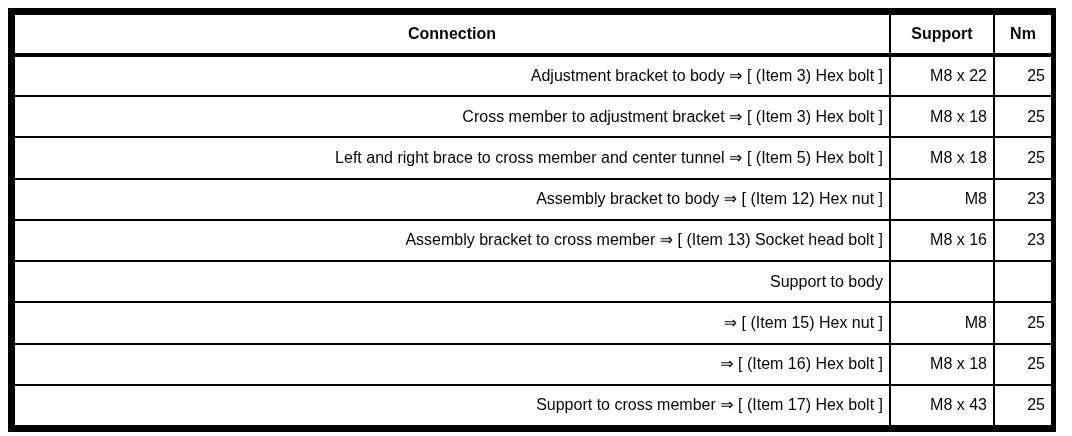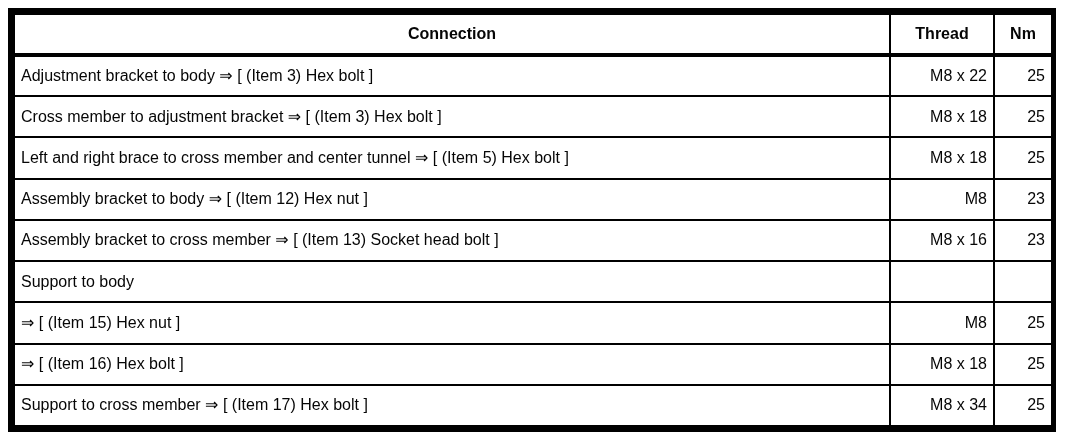--- a/index.html
+++ b/index.html
@@ -47,21 +47,21 @@
   }
   table.torque tr {
     height: 41px;
   }
   table.torque thead th {
     font-weight: bold;
     text-align: center;
     border-bottom: 4px solid #000000;
   }
   td.conn {
-    text-align: left;
+    text-align: right;
     padding-left: 7px;
   }
   td.thread, td.nm {
     text-align: right;
   }
   col.c-conn   { width: 876px; }
   col.c-thread { width: 104px; }
   col.c-nm     { width: 58px;  }
 </style>
 </head>
@@ -71,21 +71,21 @@
   <div class="table-wrap">
     <table class="torque">
       <colgroup>
         <col class="c-conn">
         <col class="c-thread">
         <col class="c-nm">
       </colgroup>
       <thead>
         <tr>
           <th>Connection</th>
-          <th>Thread</th>
+          <th>Support</th>
           <th>Nm</th>
         </tr>
       </thead>
       <tbody>
         <tr>
           <td class="conn">Adjustment bracket to body ⇒ [ (Item 3) Hex bolt ]</td>
           <td class="thread">M8 x 22</td>
           <td class="nm">25</td>
         </tr>
         <tr>
@@ -118,19 +118,19 @@
           <td class="thread">M8</td>
           <td class="nm">25</td>
         </tr>
         <tr>
           <td class="conn">⇒ [ (Item 16) Hex bolt ]</td>
           <td class="thread">M8 x 18</td>
           <td class="nm">25</td>
         </tr>
         <tr>
           <td class="conn">Support to cross member ⇒ [ (Item 17) Hex bolt ]</td>
-          <td class="thread">M8 x 34</td>
+          <td class="thread">M8 x 43</td>
           <td class="nm">25</td>
         </tr>
       </tbody>
     </table>
   </div>
 </div>
 
 </body></html>

